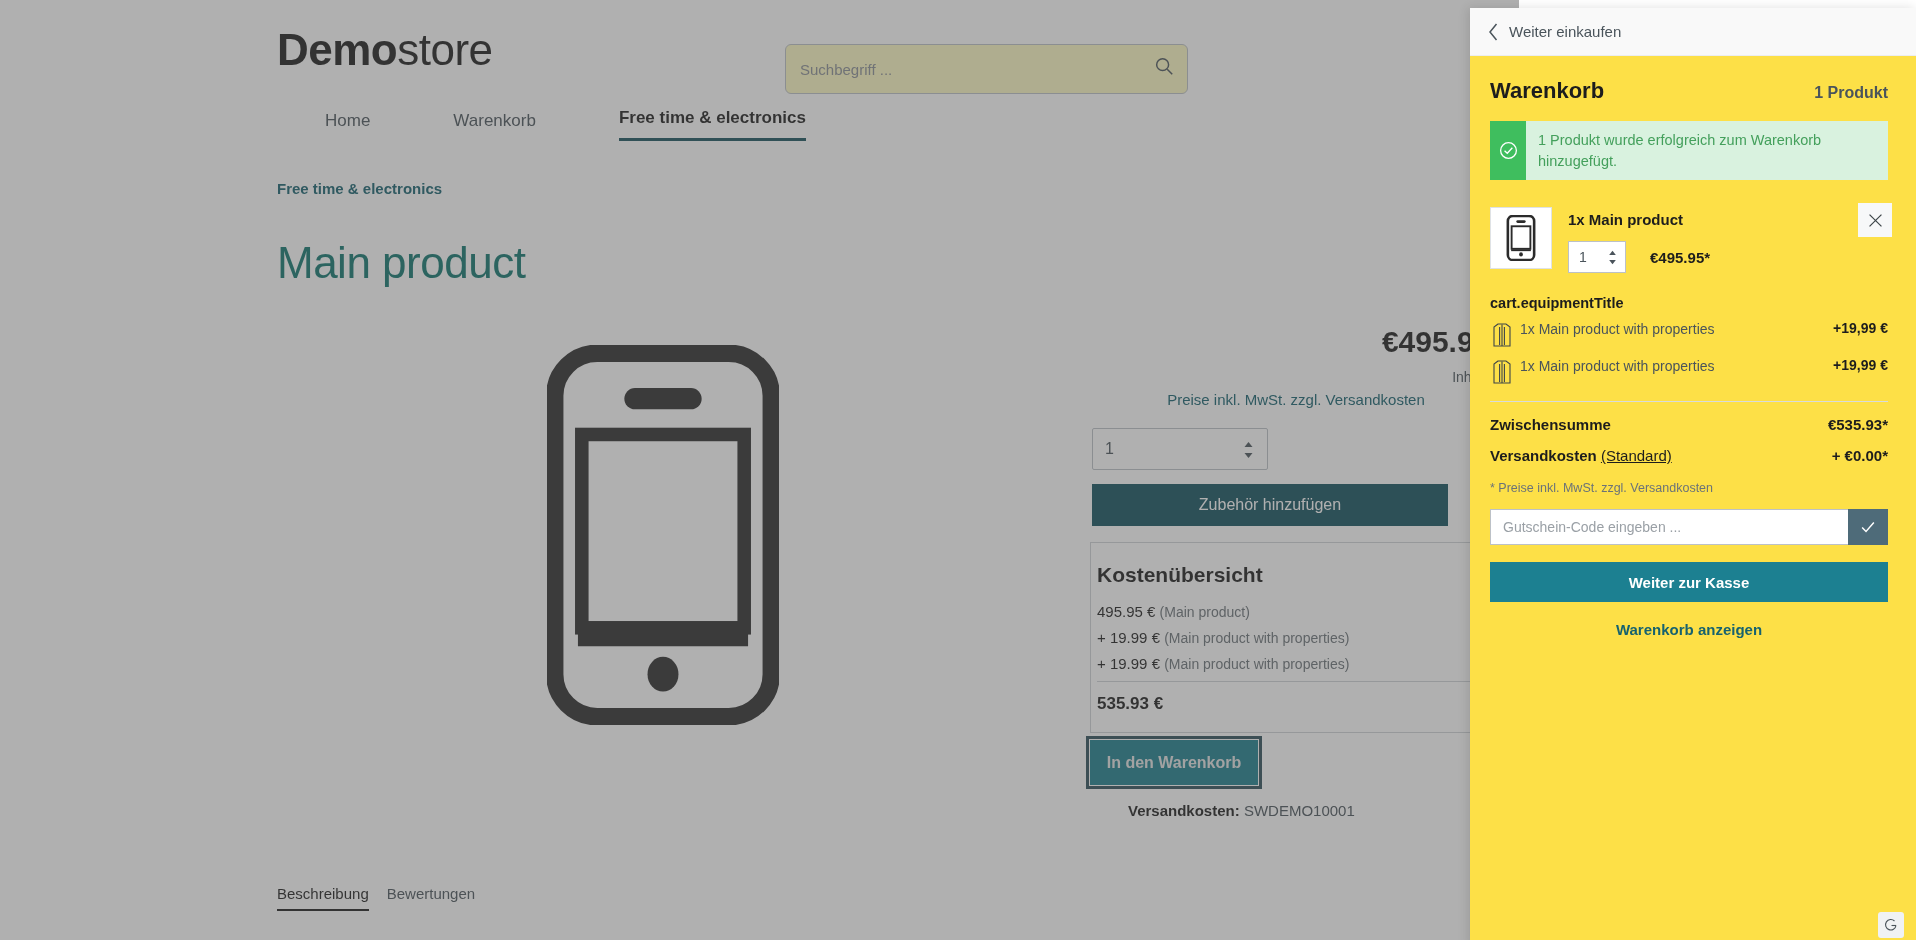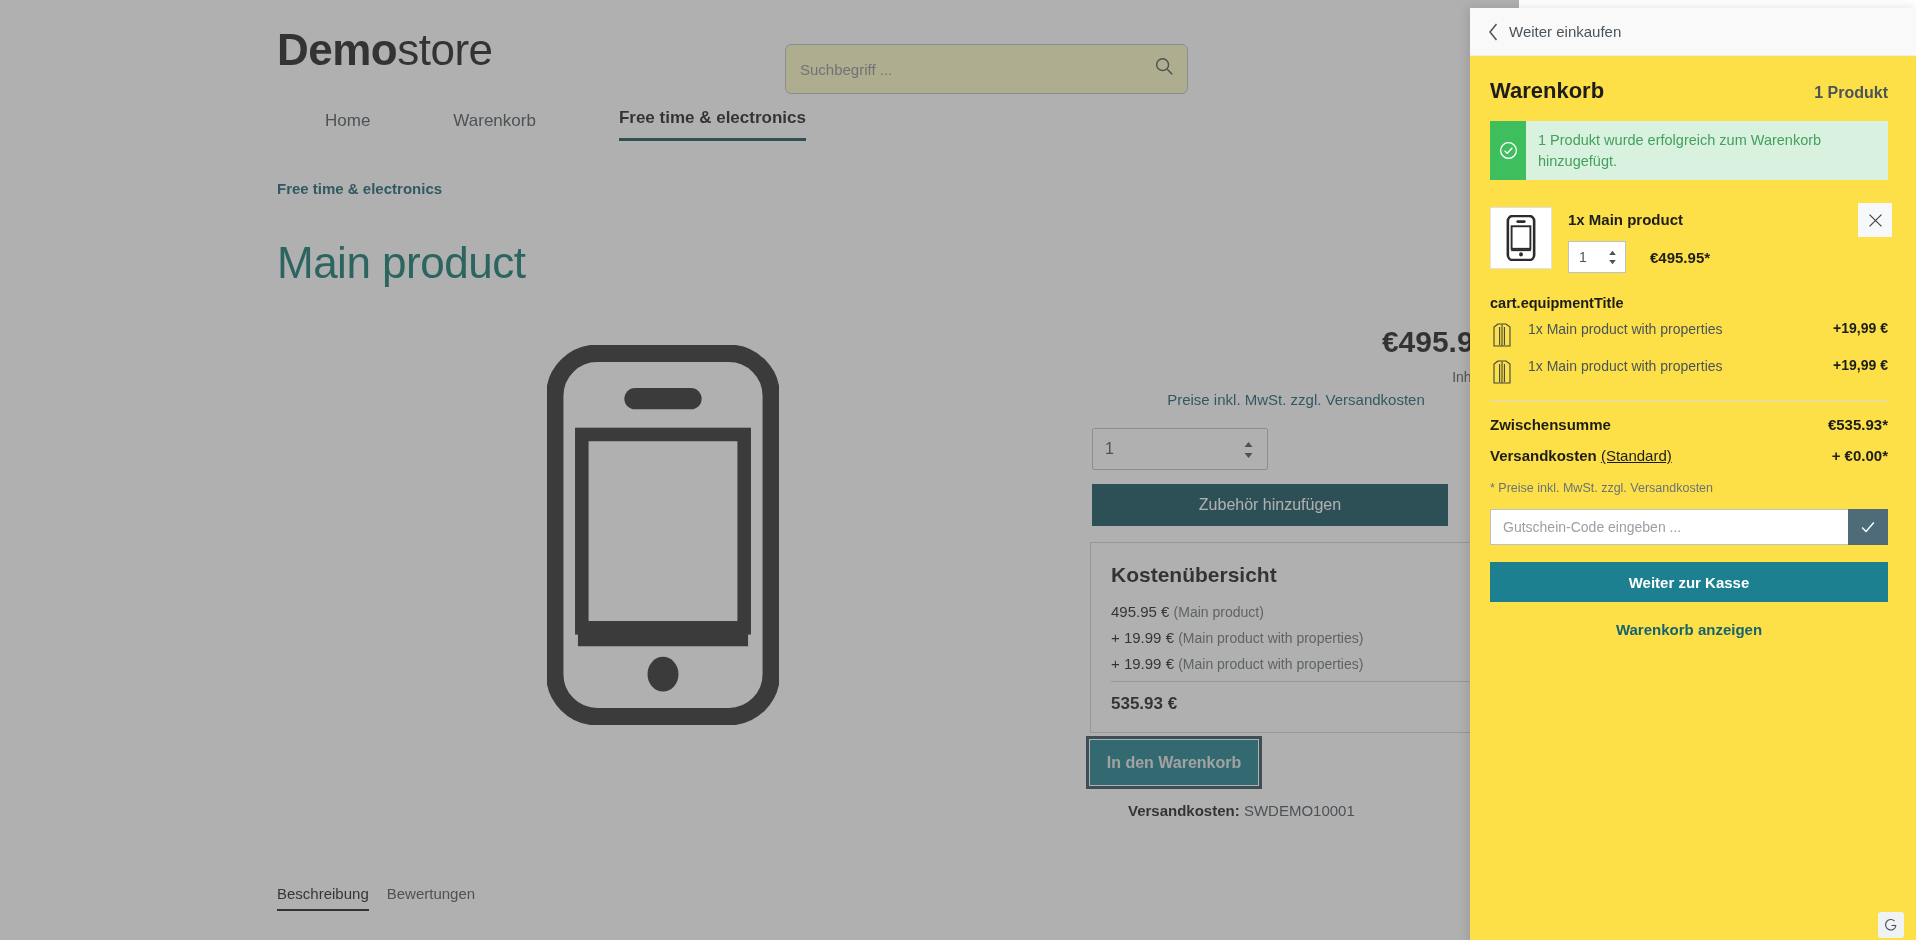--- a/index.html
+++ b/index.html
@@ -53,21 +53,21 @@
             border:1px solid #bcc1c7; background:#fff; border-radius:2px;
             display:flex; align-items:center; padding:0 12px; }
   .qtybox .val { font-size:16px; color:#4a545b; }
   .qtybox .spin { position:absolute; right:13px; top:12px; width:11px; height:18px; }
 
   .btn-accessory { position:absolute; left:1092px; top:484px; width:356px; height:42px;
                    background:#12505d; color:#fff; border:0; font-size:16px;
                    font-family:"Liberation Sans", sans-serif; cursor:pointer; }
 
   .costbox { position:absolute; left:1090px; top:542px; width:412px;
-             border:1px solid #cfd3d7; padding:20px 18px 18px 20px; background:#fff; }
+             border:1px solid #cfd3d7; padding:20px 18px 18px 6px; background:#fff; }
   .costbox h3 { font-size:21px; font-weight:700; color:#1d1d1d; margin-bottom:16px; }
   .costline { font-size:15px; color:#1d1d1d; margin-bottom:9px; }
   .costline .muted { color:#6b7378; font-size:14px; }
   .costsum { border-top:1px solid #cfd3d7; padding-top:12px; margin-top:6px;
              font-size:17px; font-weight:700; color:#1d1d1d; }
 
   .btn-cart { position:absolute; left:1090px; top:740px; width:168px; height:45px;
               background:#1c7f8d; color:#e5e5e5; border:0; font-size:16px; font-weight:700;
               outline:3px solid #2e4f59; outline-offset:1px;
               font-family:"Liberation Sans", sans-serif; cursor:pointer; }
@@ -110,21 +110,21 @@
   .li-qty { width:58px; height:32px; border:1px solid #bcc1c7; background:#fff;
             position:relative; display:flex; align-items:center; padding-left:10px; }
   .li-qty .v { font-size:14px; color:#4a545b; }
   .li-qty .spin { position:absolute; right:8px; top:8px; width:9px; height:15px; }
   .li-price { font-size:15px; font-weight:700; color:#1d1d1d; }
   .li-close { position:absolute; right:-4px; top:-4px; width:34px; height:34px;
               background:#f7f8f9; display:flex; align-items:center; justify-content:center;
               cursor:pointer; }
 
   .equip-title { margin-top:22px; font-size:14.5px; font-weight:700; color:#1d1d1d; }
-  .equip-row { margin-top:9px; display:flex; align-items:flex-start; gap:14px; }
+  .equip-row { margin-top:9px; display:flex; align-items:flex-start; gap:6px; }
   .equip-ic { width:24px; flex:0 0 24px; padding-top:2px; }
   .equip-nm { flex:1; font-size:14px; color:#4a545b; line-height:1.35; }
   .equip-pr { font-size:14px; font-weight:700; color:#1d1d1d; white-space:nowrap; }
 
   .hr { border-top:1px solid #d8dbde; margin:16px 0 0 0; }
   .sumrow { display:flex; justify-content:space-between; margin-top:14px;
             font-size:15px; color:#1d1d1d; }
   .sumrow .lab { font-weight:700; }
   .sumrow .lab u { font-weight:400; }
   .sumrow .val { font-weight:700; }

